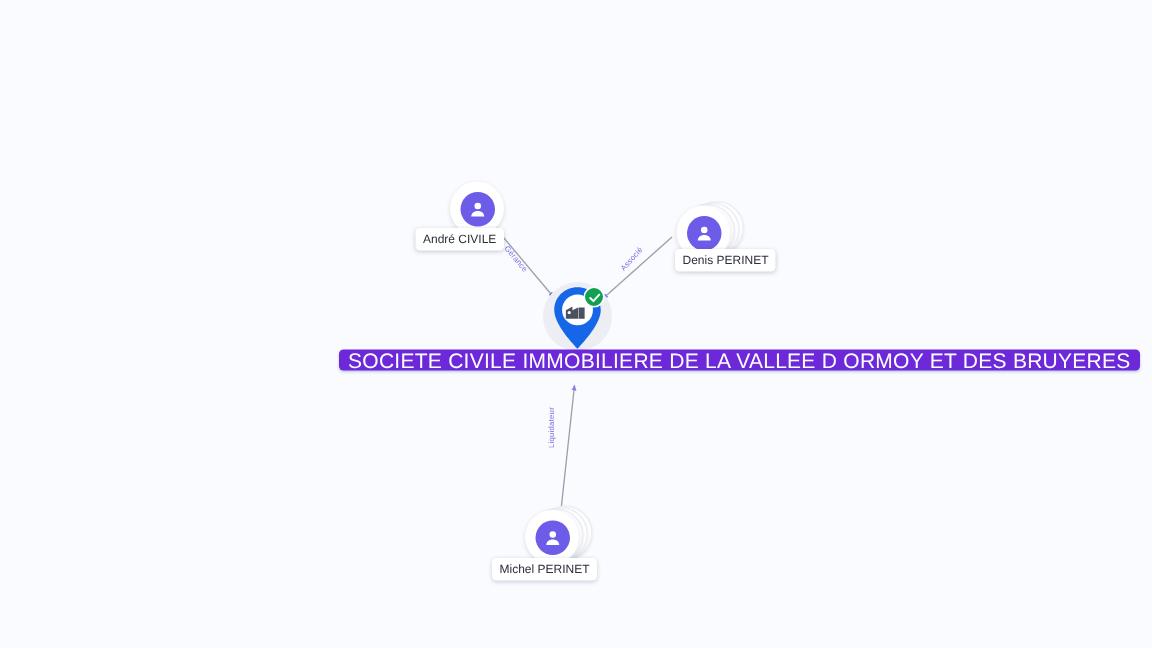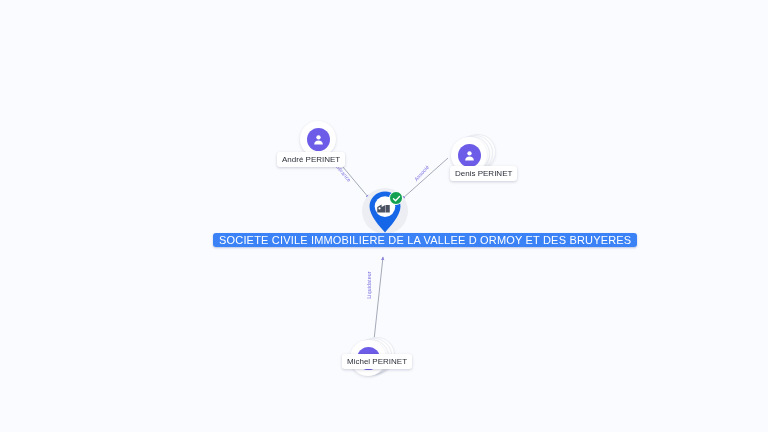--- a/index.html
+++ b/index.html
@@ -141,26 +141,26 @@
     border: 1.5px solid #ffffff;
     display: flex;
     align-items: center;
     justify-content: center;
   }
 
   .company-check svg { display: block; }
 
   #company-label {
     position: absolute;
-    left: 213px;
+    left: 226px;
     top: 233px;
     height: 14px;
-    background: #3b82f6;
+    background: #6d28d9;
     color: #ffffff;
-    font-size: 11px;
+    font-size: 14px;
     line-height: 14px;
     letter-spacing: 0.18px;
     padding: 0 6px;
     border-radius: 3px;
     white-space: nowrap;
     box-shadow: 0 1px 2px rgba(20,60,150,0.28);
     font-family: "Liberation Sans", sans-serif;
   }
 </style>
 </head>
@@ -197,21 +197,21 @@
   <div class="person-node" style="left:300px; top:121px;">
     <div class="person-card-main">
       <div class="person-avatar">
         <svg width="13" height="13" viewBox="0 0 24 24" fill="#ffffff">
           <circle cx="12" cy="8" r="4"></circle>
           <path d="M4 21c0-4.4 3.6-7 8-7s8 2.6 8 7z"></path>
         </svg>
       </div>
     </div>
   </div>
-  <div class="node-label" style="left:277px; top:152px;">André PERINET</div>
+  <div class="node-label" style="left:277px; top:152px;">André CIVILE</div>
 
   <div class="person-node" style="left:451px; top:135px;">
     <div class="person-stack-card" style="left:9px; top:-1px;"></div>
     <div class="person-stack-card" style="left:6px; top:0px;"></div>
     <div class="person-stack-card" style="left:3px; top:1px;"></div>
     <div class="person-card-main" style="top:2px;">
       <div class="person-avatar">
         <svg width="13" height="13" viewBox="0 0 24 24" fill="#ffffff">
           <circle cx="12" cy="8" r="4"></circle>
           <path d="M4 21c0-4.4 3.6-7 8-7s8 2.6 8 7z"></path>
@@ -227,21 +227,21 @@
     <div class="person-stack-card" style="left:3px; top:1px;"></div>
     <div class="person-card-main" style="top:2px;">
       <div class="person-avatar">
         <svg width="13" height="13" viewBox="0 0 24 24" fill="#ffffff">
           <circle cx="12" cy="8" r="4"></circle>
           <path d="M4 21c0-4.4 3.6-7 8-7s8 2.6 8 7z"></path>
         </svg>
       </div>
     </div>
   </div>
-  <div class="node-label" style="left:328px; top:354px;margin-left:14px;">Michel PERINET</div>
+  <div class="node-label" style="left:328px; top:372px;">Michel PERINET</div>
 
   <div id="company-node">
     <div class="company-halo"></div>
     <div class="company-pin">
       <svg width="34" height="44" viewBox="0 0 34 44">
         <path d="M17 1.5 C8.2 1.5 1.5 8.2 1.5 16.6 C1.5 25.5 12 37 17 42.5
                  C22 37 32.5 25.5 32.5 16.6 C32.5 8.2 25.8 1.5 17 1.5 Z" fill="#1667e8"></path>
         <circle cx="17" cy="16.6" r="10.3" fill="#ffffff"></circle>
       </svg>
     </div>

